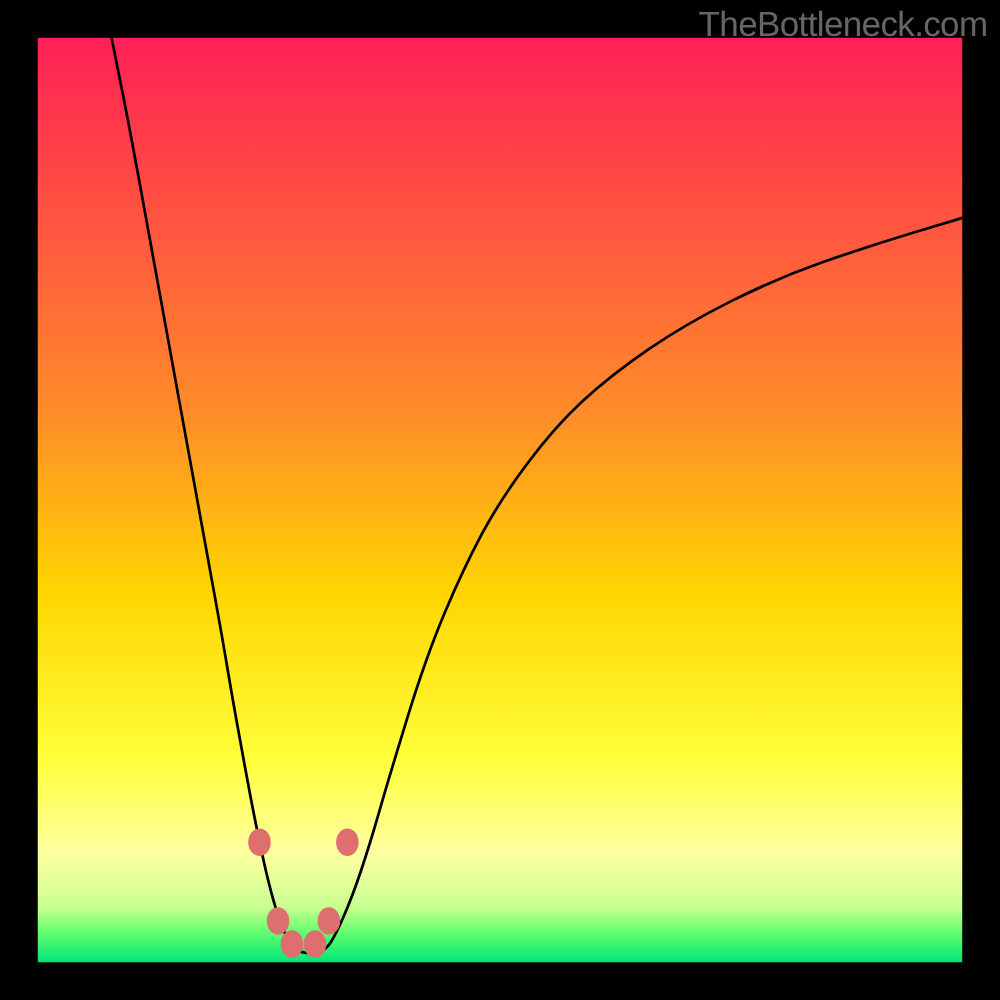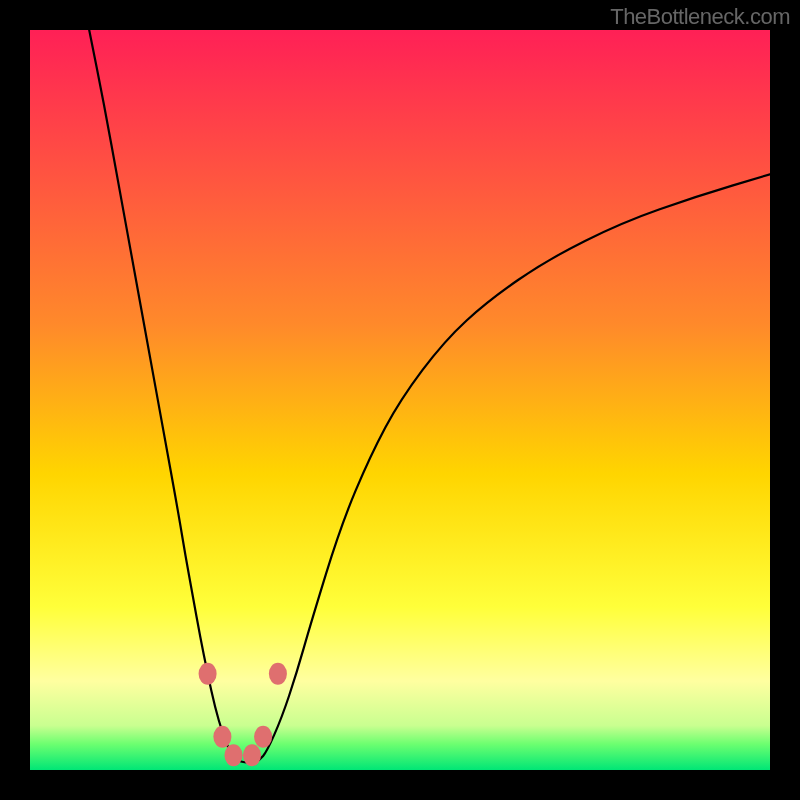--- a/index.html
+++ b/index.html
@@ -17,21 +17,21 @@
     left: 0;
     width: 800px;
     height: 800px;
     box-sizing: border-box;
   }
   .watermark {
     position: absolute;
     top: 4px;
     right: 10px;
     color: #666;
-    font-size: 22px;
+    font-size: 28px;
     font-weight: 500;
     letter-spacing: -0.5px;
     z-index: 50;
     user-select: none;
     text-align: right;
   }
   svg.plot {
     position: absolute;
     left: 30px;
     top: 30px;

